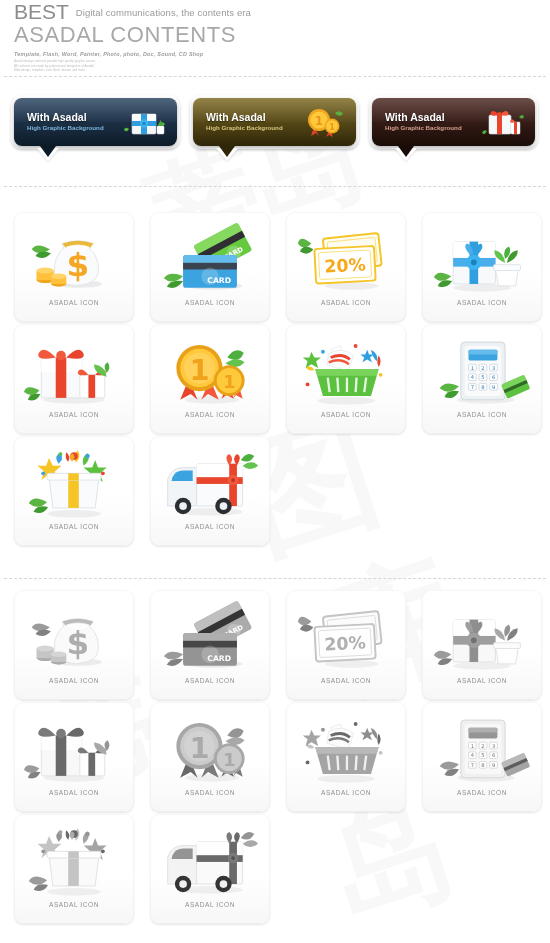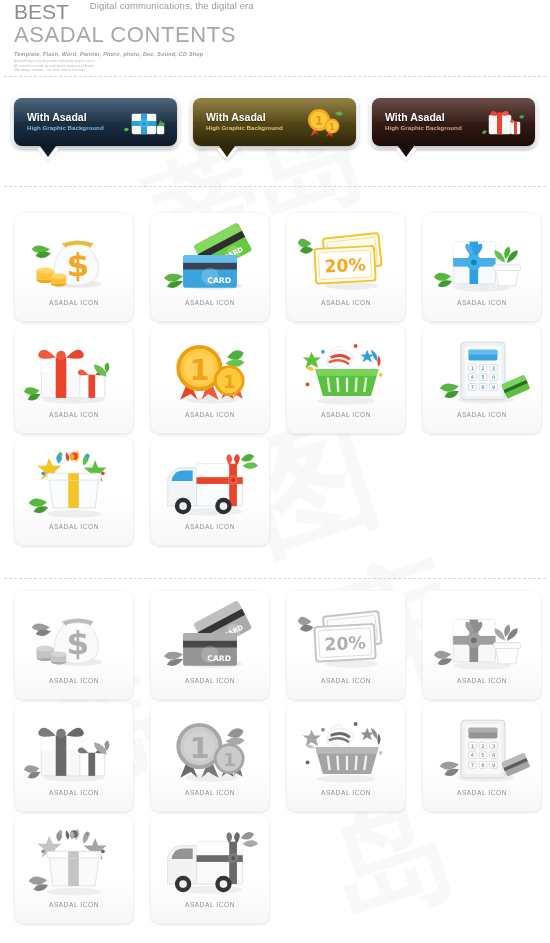--- a/index.html
+++ b/index.html
@@ -35,22 +35,22 @@
 
   
   .header {
     position: absolute;
     left: 14px;
     top: 0;
     z-index: 3;
   }
   .line-best {
     display: flex;
-    align-items: flex-start;
-    gap: 21px;
+    align-items: center;
+    gap: 7px;
   }
   .best {
     font-size: 21px;
     color: #8d8d8d;
     letter-spacing: 0px;
     font-family: "Liberation Sans", sans-serif;
     font-weight: 400;
   }
   .tagline {
     font-size: 9.5px;
@@ -228,21 +228,21 @@
   <div class="wm-ch" style="left:250px; top:110px; font-size:110px;">岛</div>
   <div class="wm-ch" style="left:245px; top:420px; font-size:130px;">图</div>
   <div class="wm-ch" style="left:330px; top:560px; font-size:130px;">库</div>
   <div class="wm-ch" style="left:40px;  top:680px; font-size:120px;">蒂</div>
   <div class="wm-ch" style="left:330px; top:800px; font-size:120px;">岛</div>
 </div>
 
 <div class="header">
   <div class="line-best">
     <span class="best">BEST</span>
-    <span class="tagline">Digital communications, the digital era</span>
+    <span class="tagline">Digital communications, the contents era</span>
   </div>
   <div class="design-contents">ASADAL CONTENTS</div>
   <div class="subtitle">Template, Flash, Word, Painter, Photo, photo, Doc, Sound, CD Shop</div>
   <div class="fineprint">
     <div>Asadal design contents provide high quality graphic source</div>
     <div>All contents are made by professional designers of Asadal</div>
     <div>Web design, template, icon, flash, banner and more</div>
   </div>
 </div>
 

